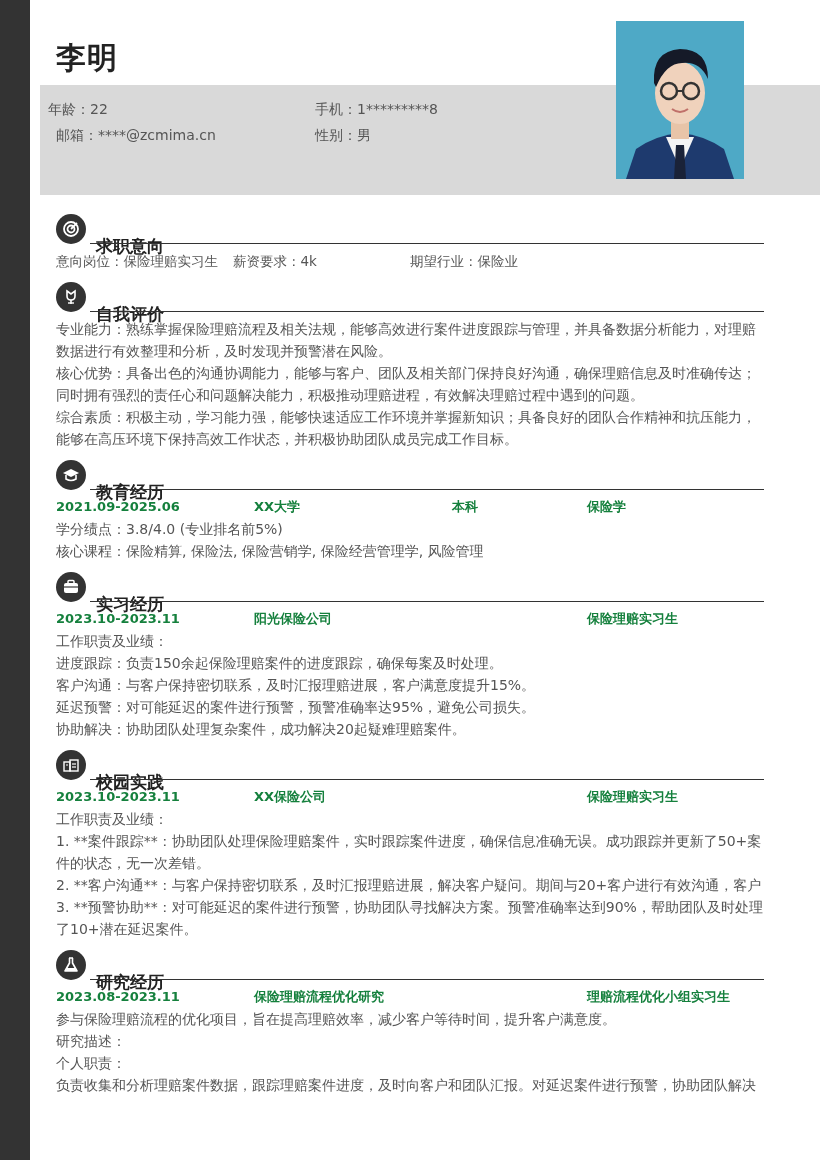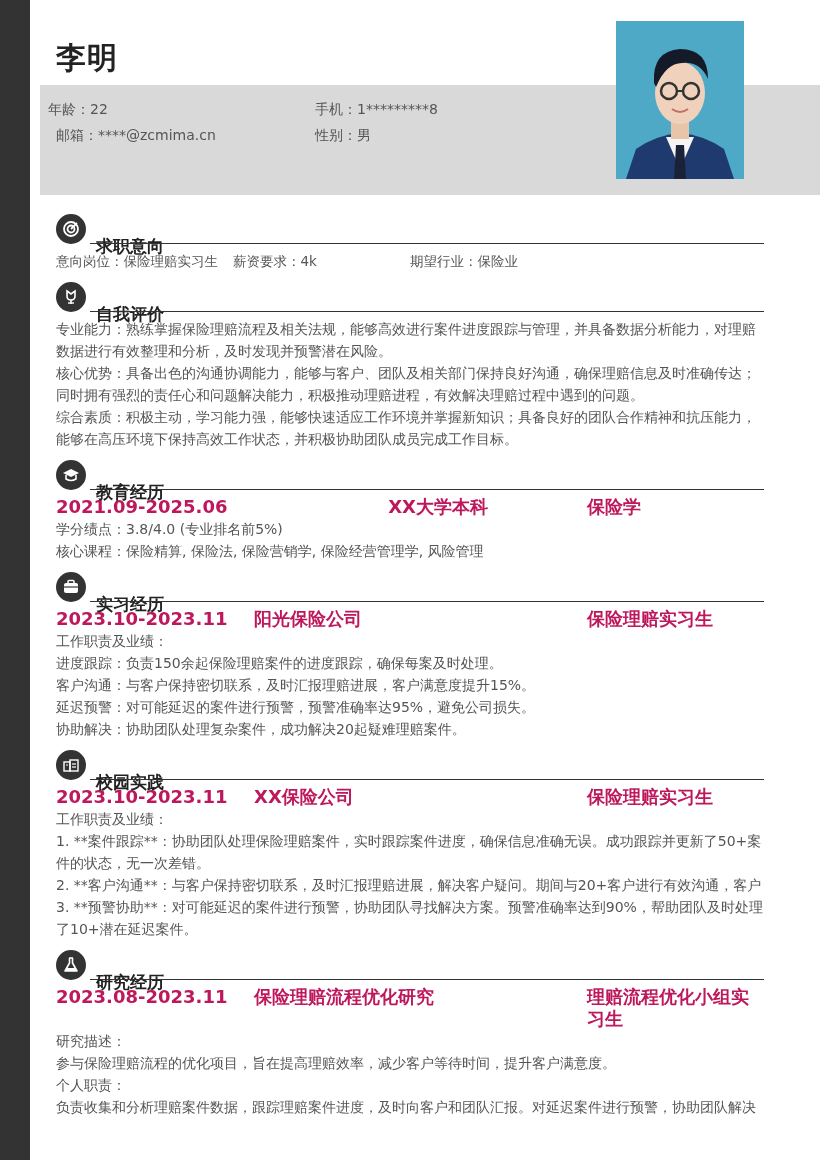--- a/index.html
+++ b/index.html
@@ -9,22 +9,22 @@
   .name { position:absolute; left:56px; top:38px; font-size:30px; font-weight:bold; color:#222; letter-spacing:1px; }
   .info-band { position:absolute; left:40px; top:85px; width:780px; height:110px; background:#d9d9d9; }
   .info-item { position:absolute; font-size:14px; color:#555; }
   .photo { position:absolute; left:616px; top:21px; width:128px; height:158px; background:#4ea9c6; overflow:hidden; }
   .content { position:absolute; left:56px; top:212px; width:708px; }
   .sec-head { position:relative; height:32px; margin-bottom:6px; }
   .sec-icon { position:absolute; left:0; top:2px; width:30px; height:30px; border-radius:50%; background:#333; display:flex; align-items:center; justify-content:center; }
   .sec-title { position:absolute; left:40px; top:6px; font-size:17px; font-weight:bold; color:#222;margin-top:17px; }
   .sec-line { position:absolute; left:34px; right:0; bottom:0; height:1.5px; background:#333; }
   .line { font-size:14px; line-height:22px; color:#555; }
-  .row4 { display:flex; font-size:18px; font-weight:bold; color:#be185d; line-height:22px; }
-  .c1 { width:198px; } .c2 { width:198px;text-align:right; } .c3 { width:135px; } .c4 { flex:1; }
+  .row4 { display:flex; font-size:13px; font-weight:bold; color:#15803d; line-height:22px; }
+  .c1 { width:198px; } .c2 { width:198px; } .c3 { width:135px; } .c4 { flex:1; }
   .c2b { width:333px; }
   .intent { display:flex; font-size:13.5px; line-height:22px; color:#555; margin-top:5px; }
   .section { margin-bottom:8px; }
 </style>
 </head>
 <body>
 
 <div class="left-strip"></div>
 
 <div class="info-band">
@@ -174,19 +174,19 @@
           </svg>
       </div>
       <div class="sec-title">研究经历</div>
       <div class="sec-line"></div>
     </div>
     <div class="row4">
       <span class="c1">2023.08-2023.11</span>
       <span class="c2b">保险理赔流程优化研究</span>
       <span class="c4">理赔流程优化小组实习生</span>
     </div>
+    <div class="line">参与保险理赔流程的优化项目，旨在提高理赔效率，减少客户等待时间，提升客户满意度。</div>
     <div class="line">研究描述：</div>
-    <div class="line">参与保险理赔流程的优化项目，旨在提高理赔效率，减少客户等待时间，提升客户满意度。</div>
     <div class="line">个人职责：</div>
     <div class="line">负责收集和分析理赔案件数据，跟踪理赔案件进度，及时向客户和团队汇报。对延迟案件进行预警，协助团队解决</div>
   </div>
 
 </div>
 
 </body></html>

